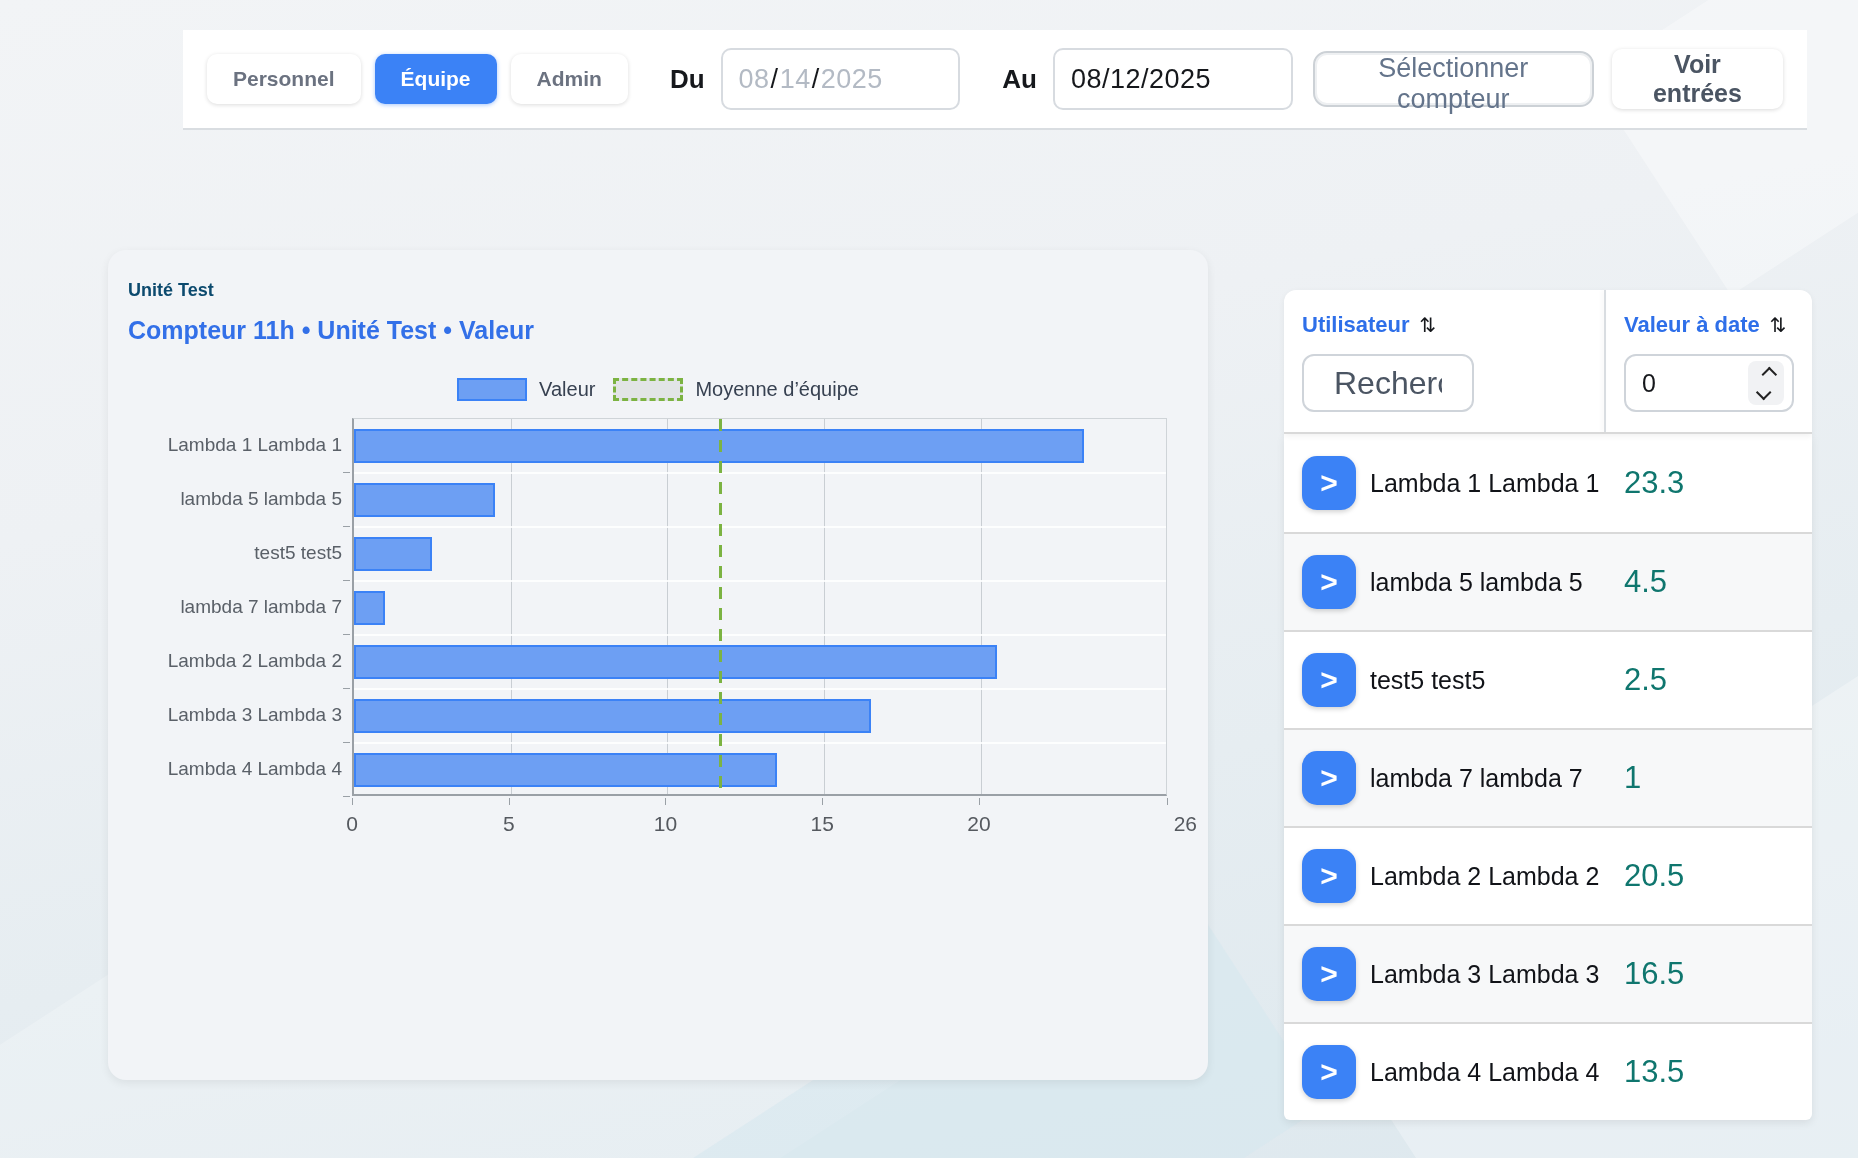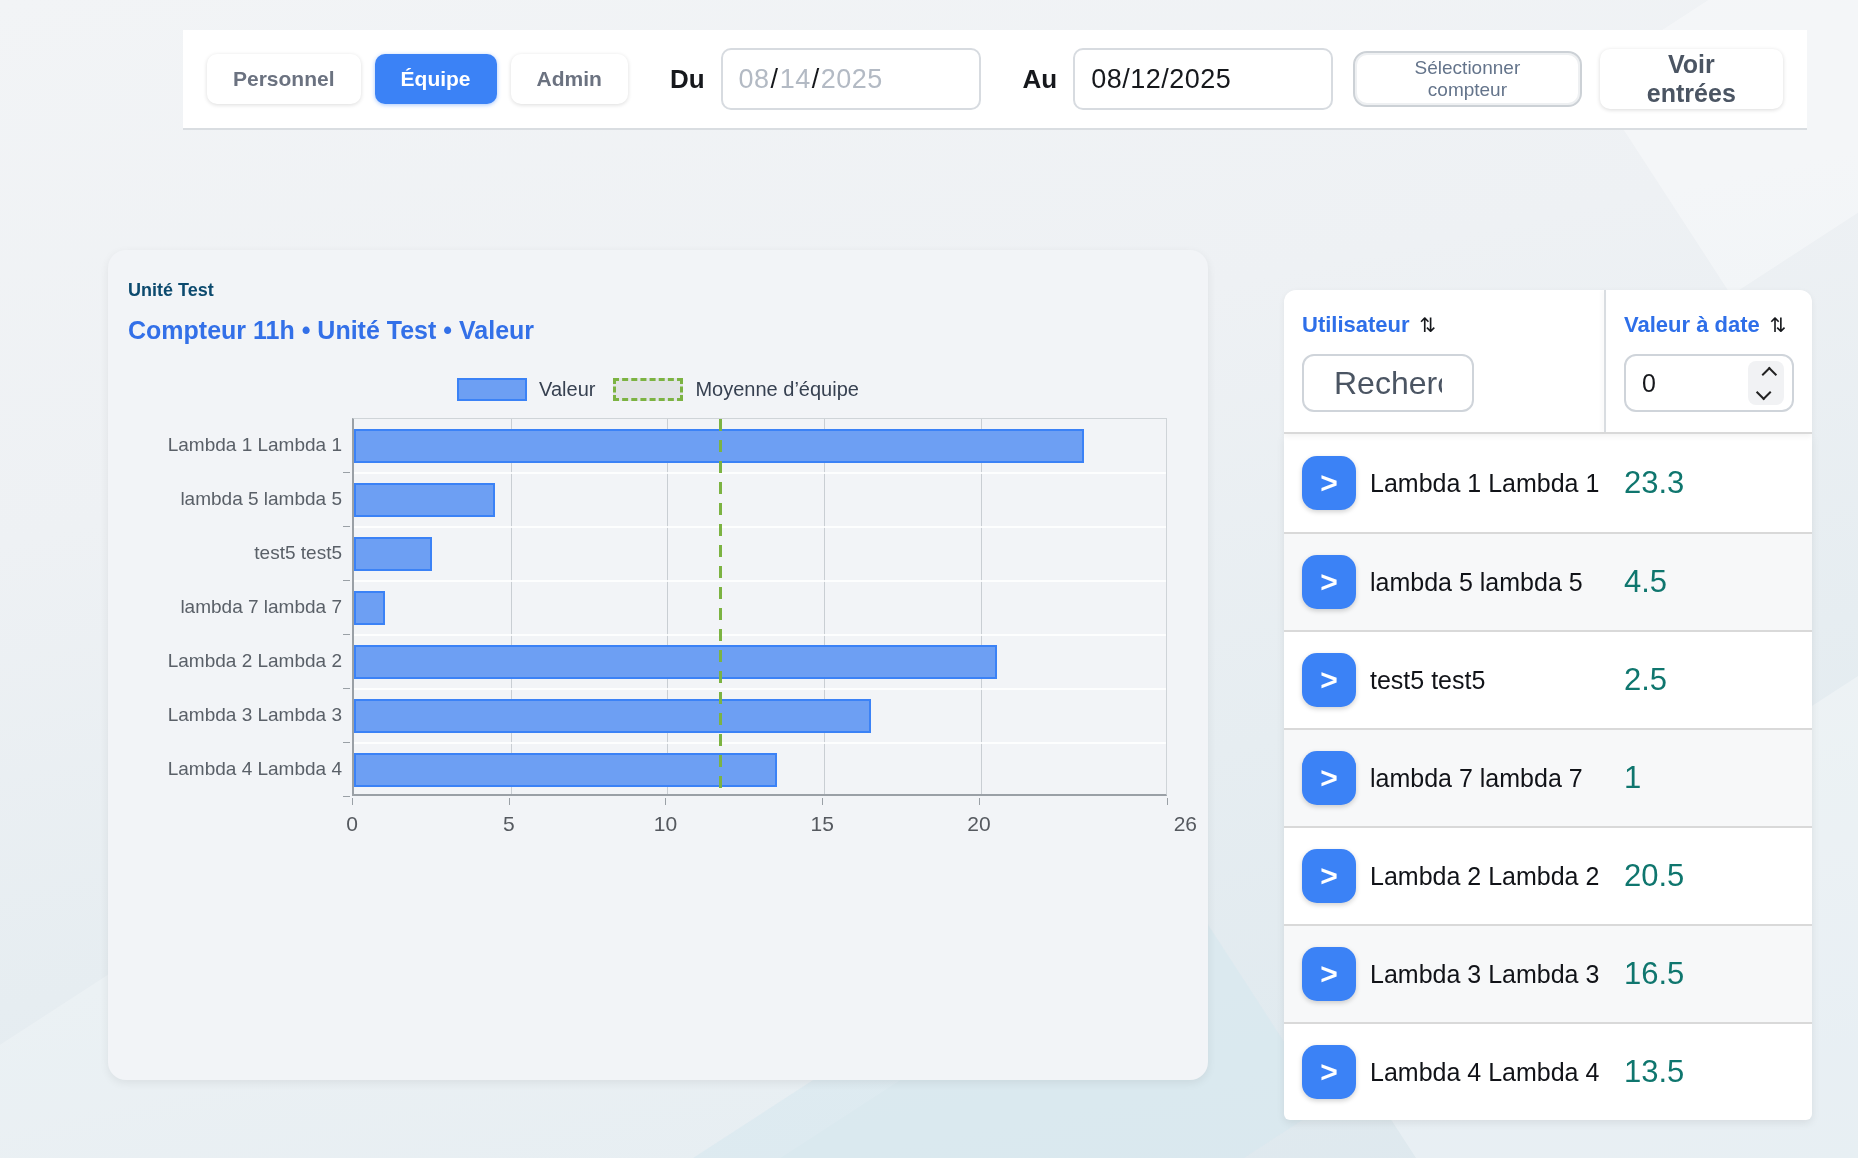--- a/index.html
+++ b/index.html
@@ -33,21 +33,21 @@
   .date-input {
     width:272px; height:62px; background:#fff; border:2px solid #d7dbe0; border-radius:10px;
     display:flex; align-items:center; padding:0 16px; font-size:27px; letter-spacing:.5px;
   }
   .date-ph { color:#b3bac4; }
   .date-sep { color:#16181c; padding:0 1px; }
   .date-filled { color:#16181c; font-weight:500; }
   .select-counter {
     margin-left:20px; height:56px; padding:0 22px; background:#fff; cursor:pointer;
     border:2px solid #ccd1d6; border-radius:14px; box-shadow:inset 0 0 0 2px #eef0f2;
-    font-family:inherit; font-size:19px; color:#64748b;
+    font-family:inherit; font-size:27px; color:#64748b;
   }
   .view-entries {
     margin-left:18px; height:60px; padding:0 24px; background:#fff; cursor:pointer;
     border:none; border-radius:10px; box-shadow:0 1px 4px rgba(0,0,0,.15);
     font-family:inherit; font-size:25px; font-weight:bold; color:#4b5563;
   }
 
   
   .chart-card {
     position:absolute; left:108px; top:250px; width:1100px; height:830px;

